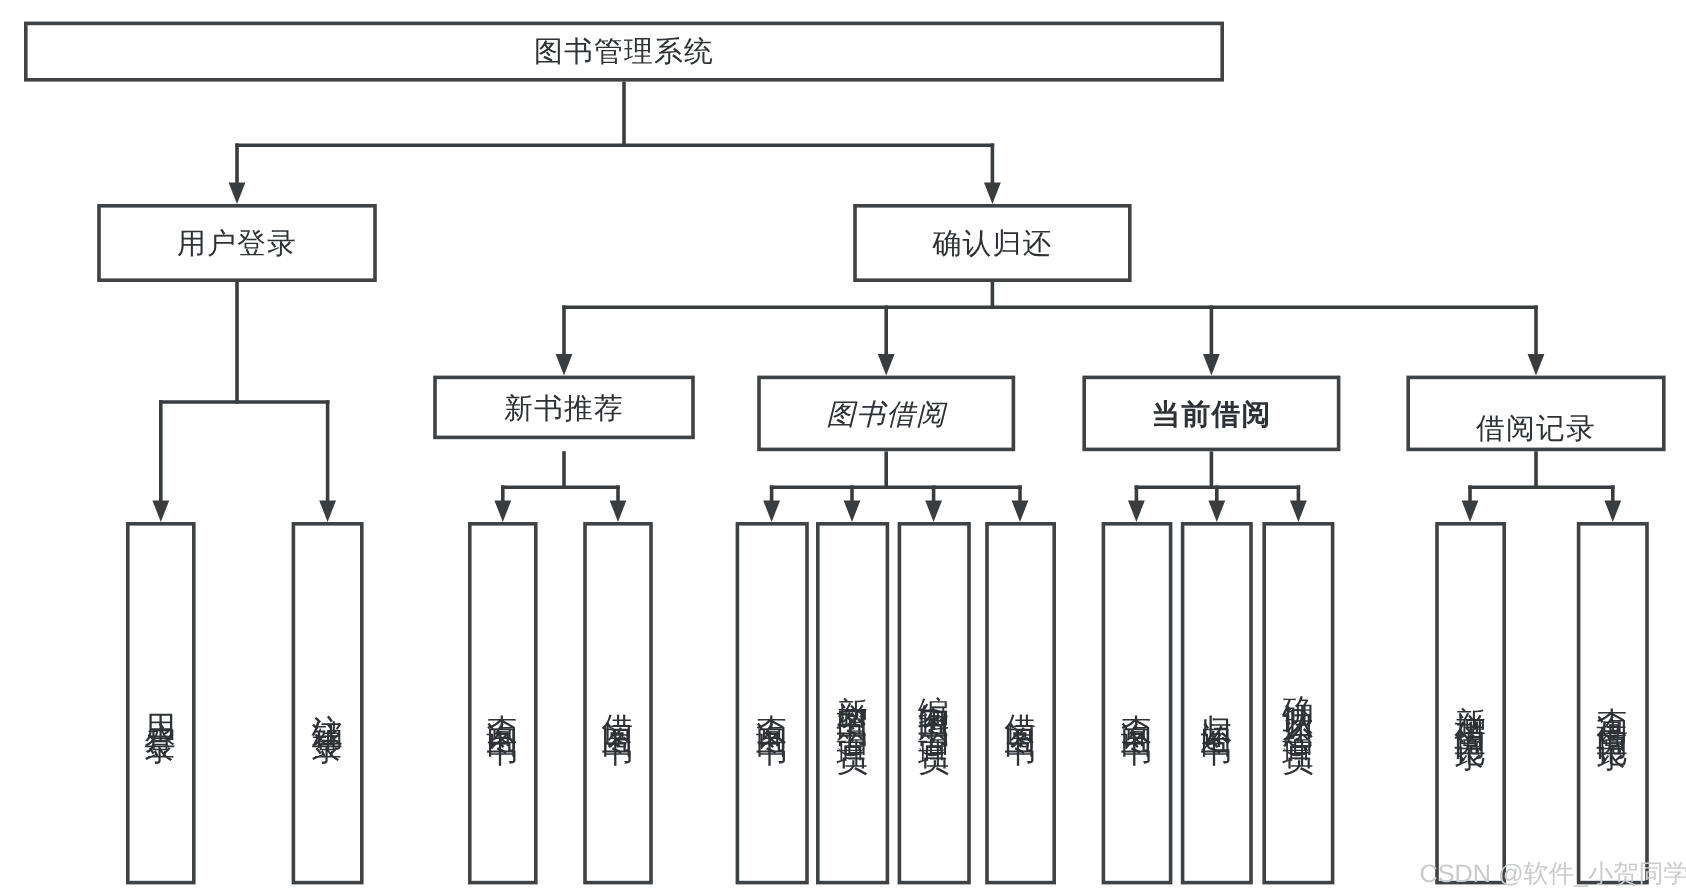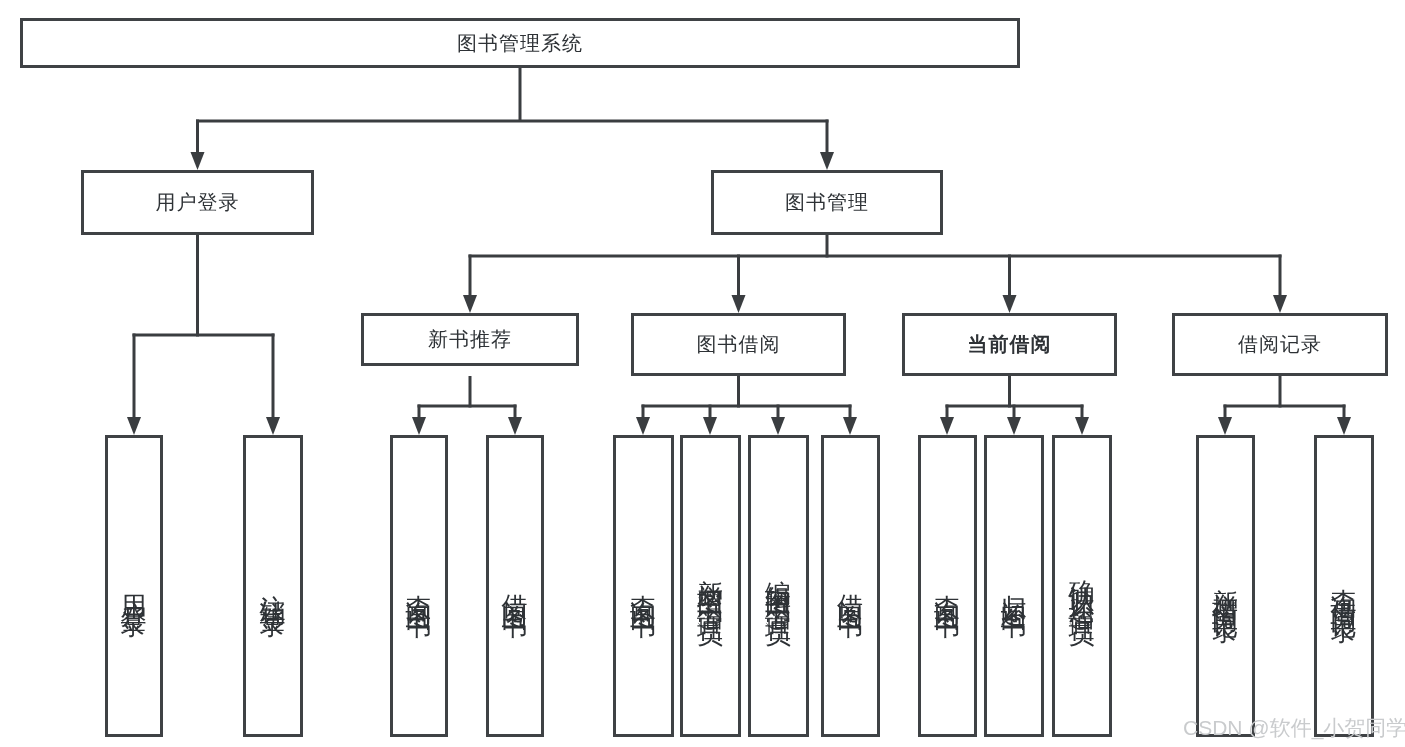--- a/index.html
+++ b/index.html
@@ -33,21 +33,21 @@
   .node {
     position: absolute;
     box-sizing: border-box;
     border: 3px solid var(--border);
     background: var(--background);
     display: flex;
     align-items: center;
     justify-content: center;
     color: var(--text);
   }
-  .h-node { font-size: 20px; letter-spacing: 1px; white-space: nowrap; }
+  .h-node { font-size: 24px; letter-spacing: 1px; white-space: nowrap; }
   .v-node { z-index: 2; }
   .v-text {
     writing-mode: vertical-rl;
     text-orientation: mixed;
     font-size: 26px;
     line-height: 1;
     letter-spacing: 6px;
   }
   .watermark {
     position: absolute;
@@ -127,33 +127,33 @@
   </svg>
 
   <div class="node h-node" style="left:20px; top:18px; width:1000px; height:50px;">
     <span>图书管理系统</span>
   </div>
 
   <div class="node h-node" style="left:81px; top:170px; width:233px; height:65px;">
     <span>用户登录</span>
   </div>
   <div class="node h-node" style="left:711px; top:170px; width:232px; height:65px;">
-    <span>图书管理</span>
+    <span>确认归还</span>
   </div>
 
   <div class="node h-node" style="left:361px; top:313px; width:218px; height:53px;">
     <span>新书推荐</span>
   </div>
-  <div class="node h-node" style="left:631px; top:313px; width:215px; height:63px;">
+  <div class="node h-node" style="left:631px; top:313px; width:215px; height:63px;font-style:italic;">
     <span>图书借阅</span>
   </div>
   <div class="node h-node" style="left:902px; top:313px; width:215px; height:63px;font-weight:bold;">
     <span>当前借阅</span>
   </div>
-  <div class="node h-node" style="left:1172px; top:313px; width:216px; height:63px;">
+  <div class="node h-node" style="left:1172px; top:313px; width:216px; height:63px;align-items:flex-end;">
     <span>借阅记录</span>
   </div>
 
   <div class="node v-node" style="left:105px; top:435px; width:58px; height:302px;">
     <span class="v-text">用户登录</span>
   </div>
   <div class="node v-node" style="left:243px; top:435px; width:60px; height:302px;">
     <span class="v-text">注销登录</span>
   </div>
 

